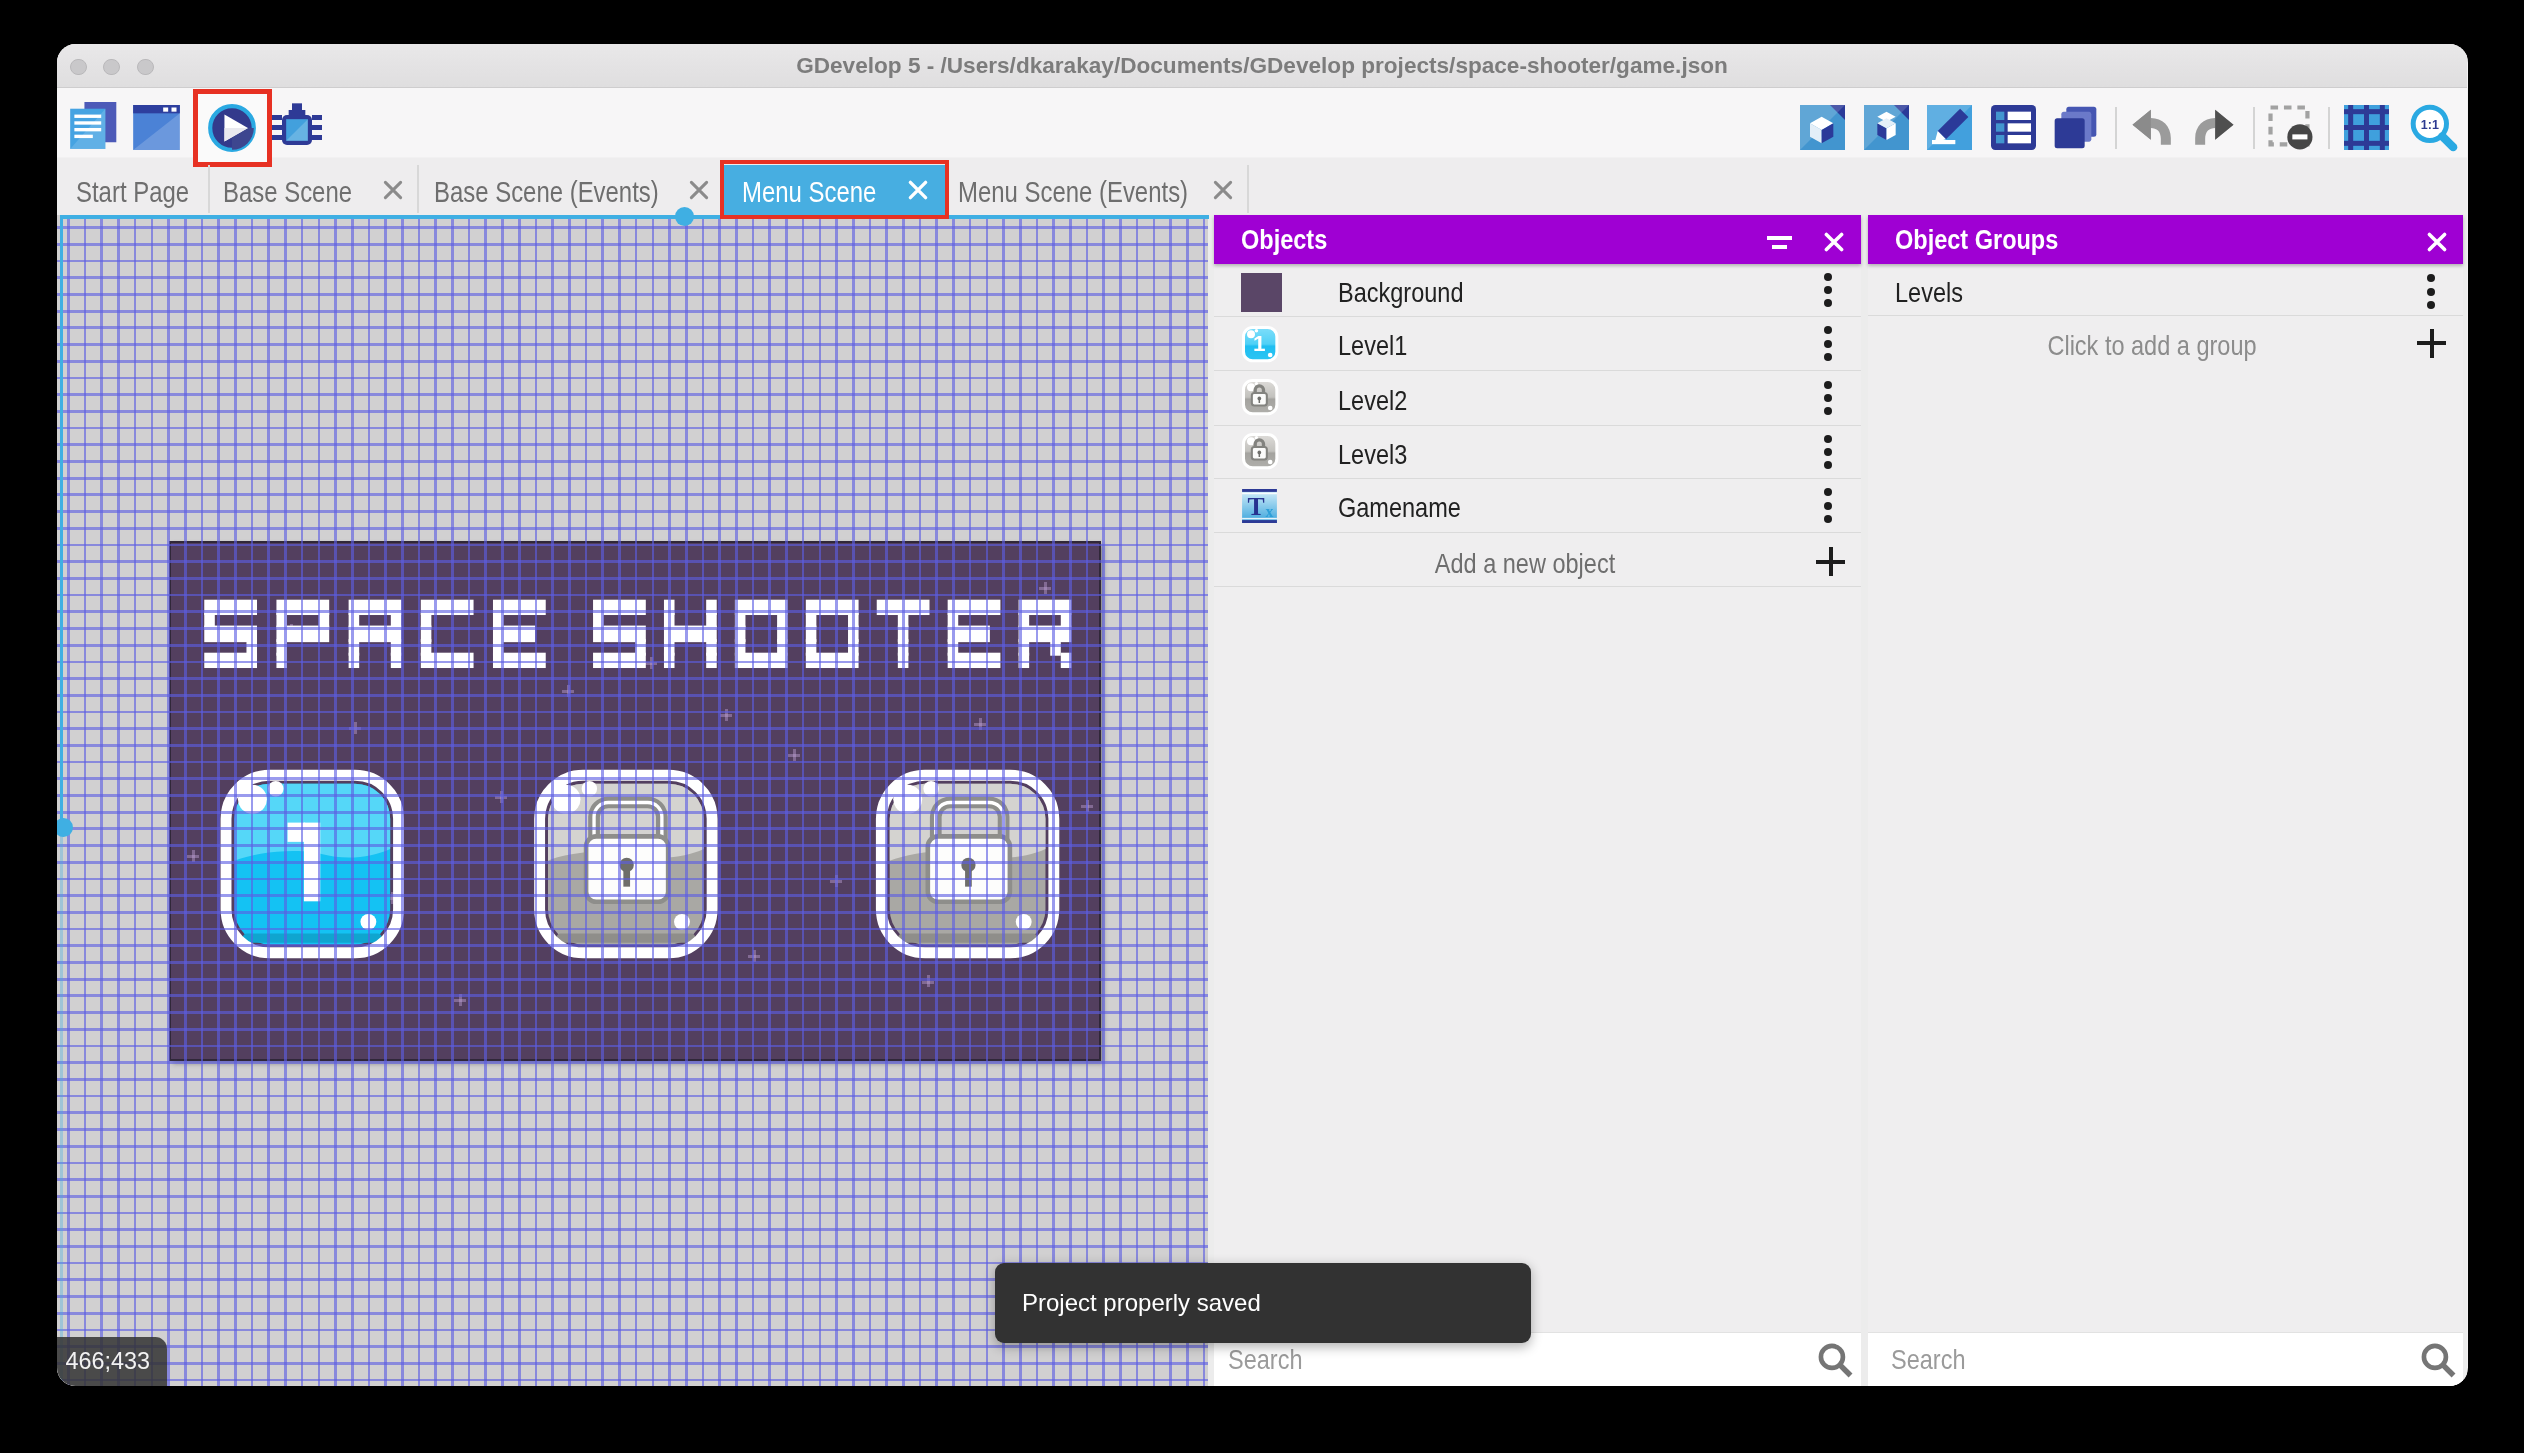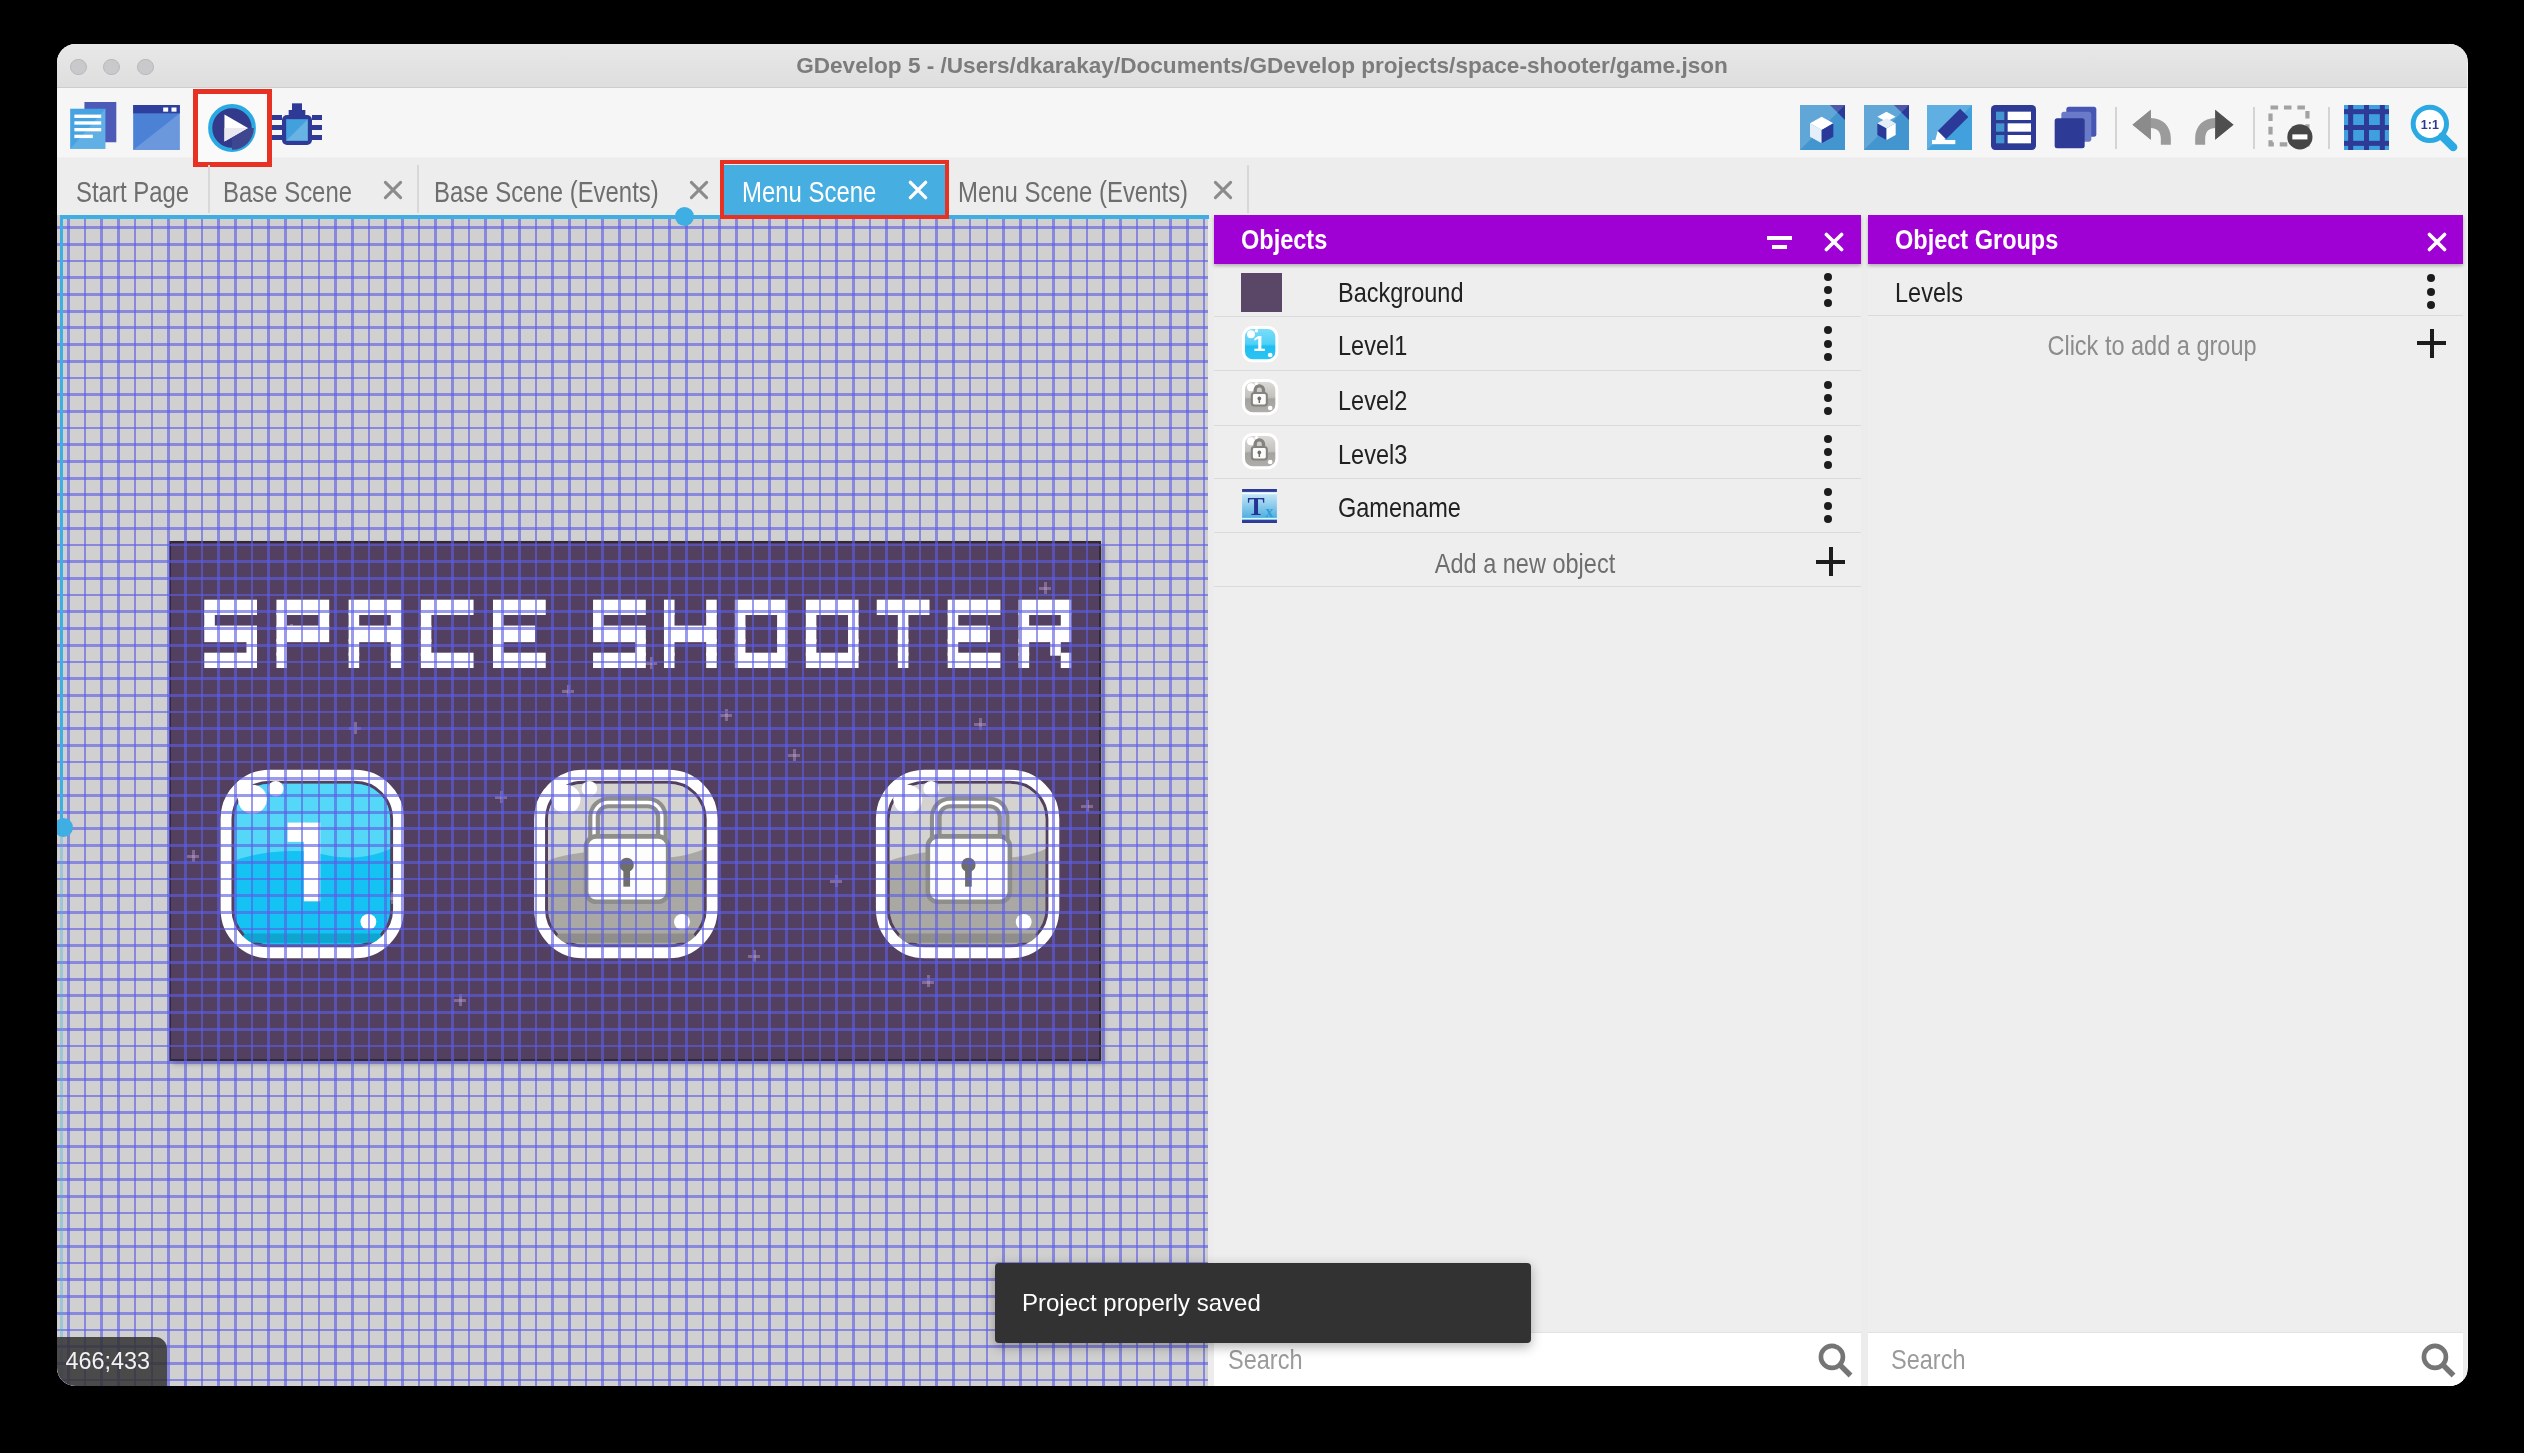--- a/index.html
+++ b/index.html
@@ -444,16 +444,16 @@
     <div style="position:absolute;left:1811px;top:271px;width:595px;height:1.3px;background:#dadada"></div>
     <div style="position:absolute;left:1844px;top:281px;width:502px;height:40px;line-height:40px;font-size:28.5px;font-weight:normal;color:#8c8c8c;white-space:nowrap;text-align:center;transform:scaleX(0.825);transform-origin:50% 50%">Click to add a group</div>
     <div style="position:absolute;left:2360px;top:297px;width:29px;height:4.2px;background:#1c1c1c"></div>
     <div style="position:absolute;left:2373px;top:285px;width:4.2px;height:29px;background:#1c1c1c"></div>
     <div style="position:absolute;left:1811px;top:1288px;width:595px;height:54px;background:#ffffff;border-top:1.7px solid #e2e2e2;box-sizing:border-box"></div>
     <div style="position:absolute;left:1834px;top:1288px;height:54px;line-height:54px;font-size:28.5px;font-weight:normal;color:#9b9b9b;white-space:nowrap;transform:scaleX(0.825);transform-origin:0 50%">Search</div>
     <svg style="position:absolute;left:2361px;top:1296px" width="44" height="44" viewBox="0 0 52 52">
       <circle cx="20" cy="20" r="13" fill="none" stroke="#757575" stroke-width="5.5"></circle>
       <line x1="30" y1="30" x2="42" y2="42" stroke="#757575" stroke-width="6.5"></line>
     </svg>
-  <div style="position:absolute;left:938px;top:1219px;width:536px;height:80px;background:#323232;border-radius:4px;z-index:30;box-shadow:0 3.3px 11.7px rgba(0,0,0,0.3)">
+  <div style="position:absolute;left:938px;top:1219px;width:536px;height:80px;background:#323232;border-radius:9px;z-index:30;box-shadow:0 3.3px 11.7px rgba(0,0,0,0.3)">
       <div style="position:absolute;left:27px;top:0px;height:80px;line-height:80px;font-size:24px;font-weight:normal;color:#ffffff;white-space:nowrap;transform:scaleX(1.0);transform-origin:0 50%">Project properly saved</div>
     </div>
 </div>
 
 </body></html>

